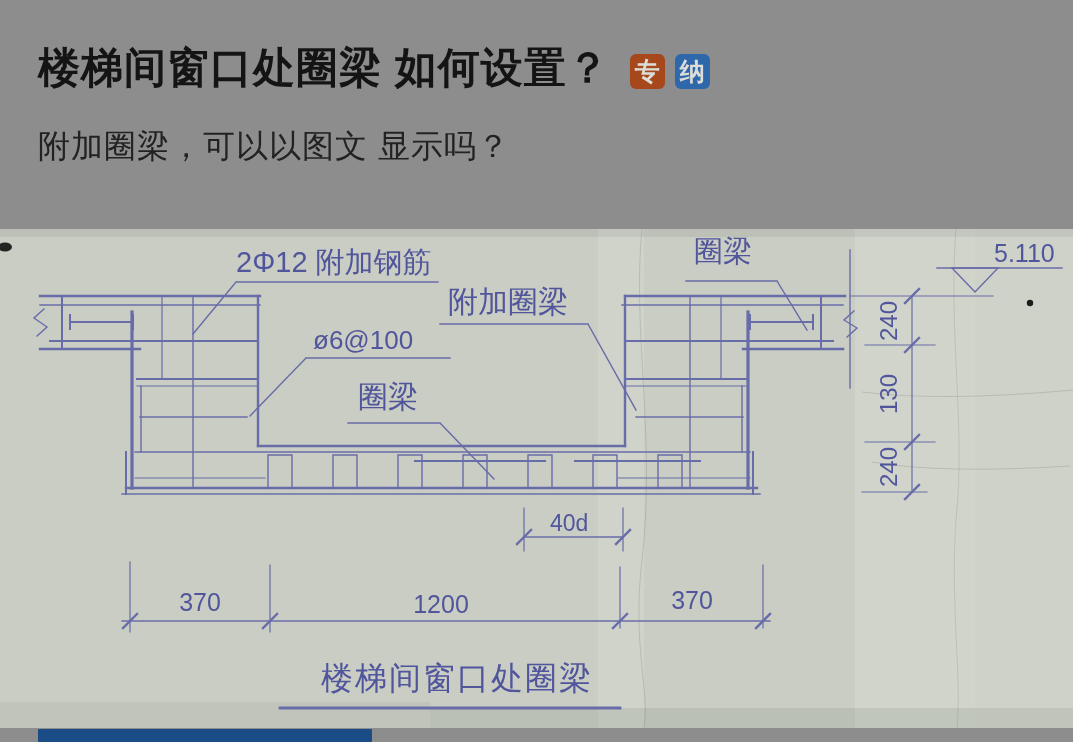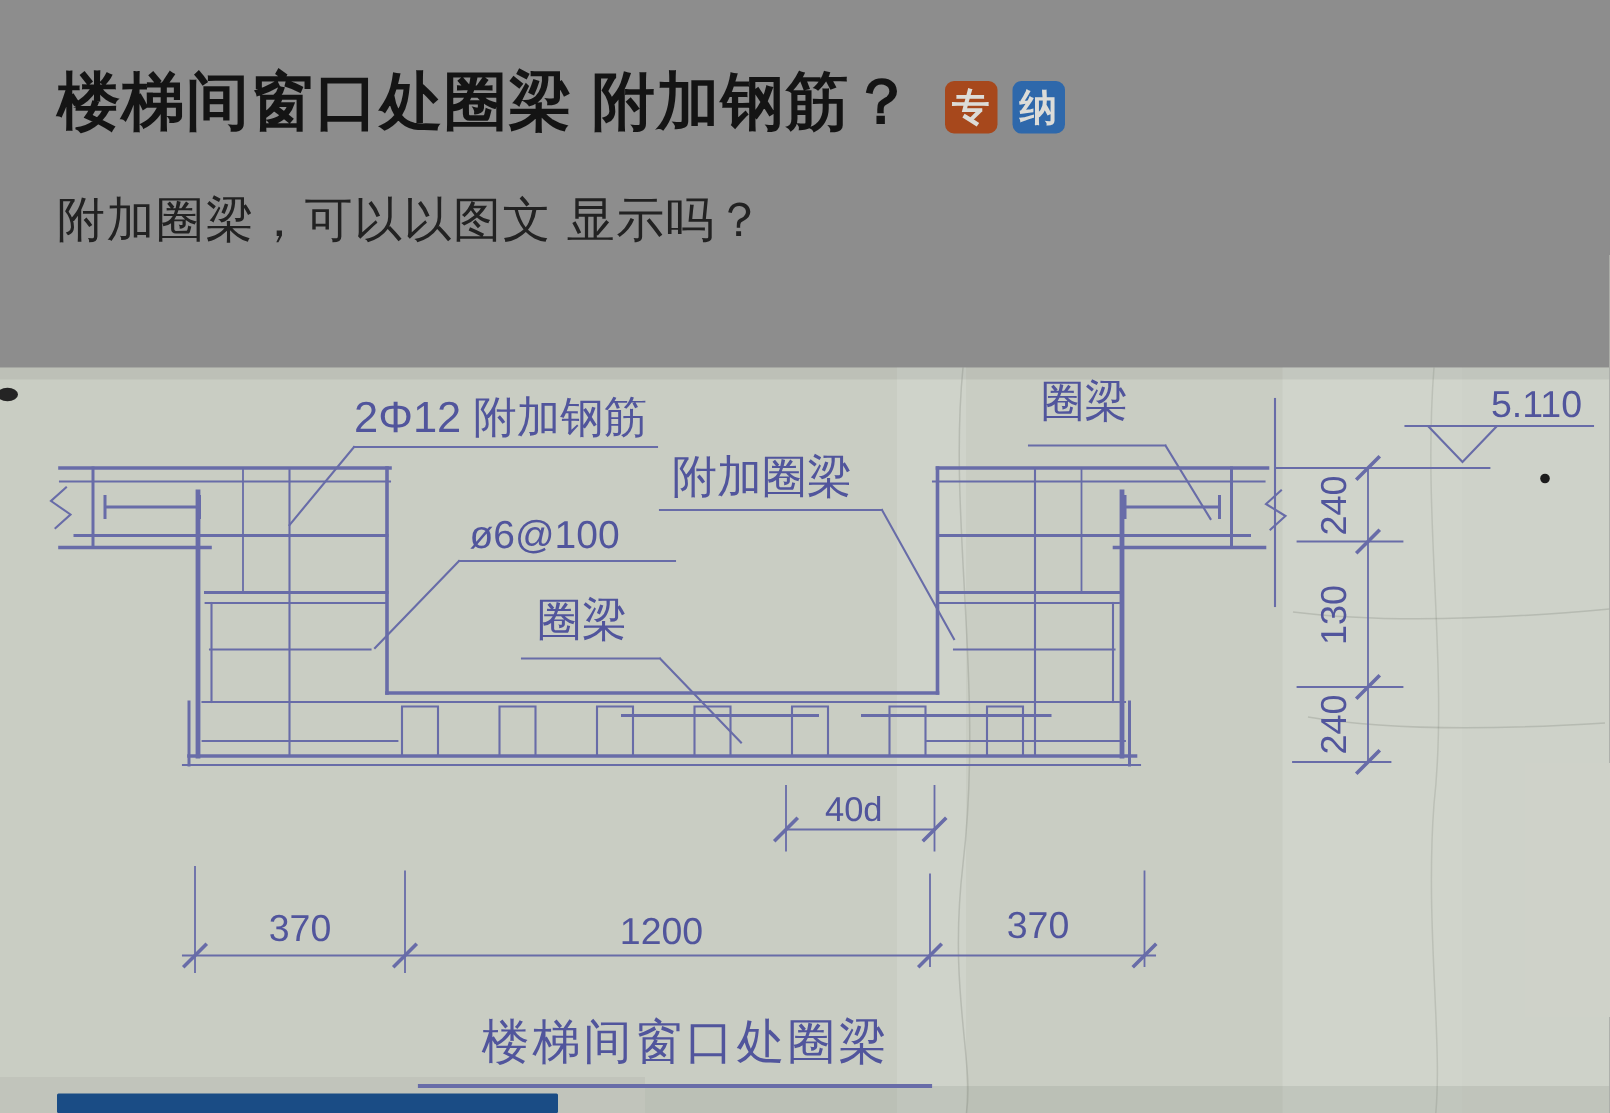--- a/index.html
+++ b/index.html
@@ -17,31 +17,31 @@
   .badges{display:flex;gap:10px;margin-left:20px;margin-top:6px;}
   .badge{
     width:35px;height:35px;border-radius:6px;
     display:flex;align-items:center;justify-content:center;
     color:#dcdcd8;font-size:25px;font-weight:700;flex:0 0 auto;
   }
   .q-subtitle{
     margin:36px 0 0 0;font-size:32px;font-weight:400;color:#222222;
     letter-spacing:1px;line-height:1.15;white-space:nowrap;
   }
-  .drawing{position:absolute;left:0;top:16px;width:1073px;height:534px;z-index:1;}
+  .drawing{position:absolute;left:0;top:0;width:1073px;height:534px;z-index:1;}
   .drawing svg{display:block;}
   .accent-bar{position:absolute;left:38px;top:729px;width:334px;height:13px;z-index:3;border-radius:1px;}
   svg text{font-family:"Liberation Sans","DejaVu Sans",sans-serif;}
 </style>
 </head>
 <body>
 
 <div class="header">
   <div class="title-row">
-    <h1 class="q-title">楼梯间窗口处圈梁 附加钢筋？</h1>
+    <h1 class="q-title">楼梯间窗口处圈梁 如何设置？</h1>
     <div class="badges">
       <span class="badge" style="background-color: rgb(167, 72, 28);">专</span>
       <span class="badge" style="background-color: rgb(46, 104, 171);">纳</span>
     </div>
   </div>
   <p class="q-subtitle">附加圈梁，可以以图文 显示吗？</p>
 </div>
 
 <div class="drawing">
 <svg viewBox="0 0 1073 742" width="1073" height="742" xmlns="http://www.w3.org/2000/svg">

